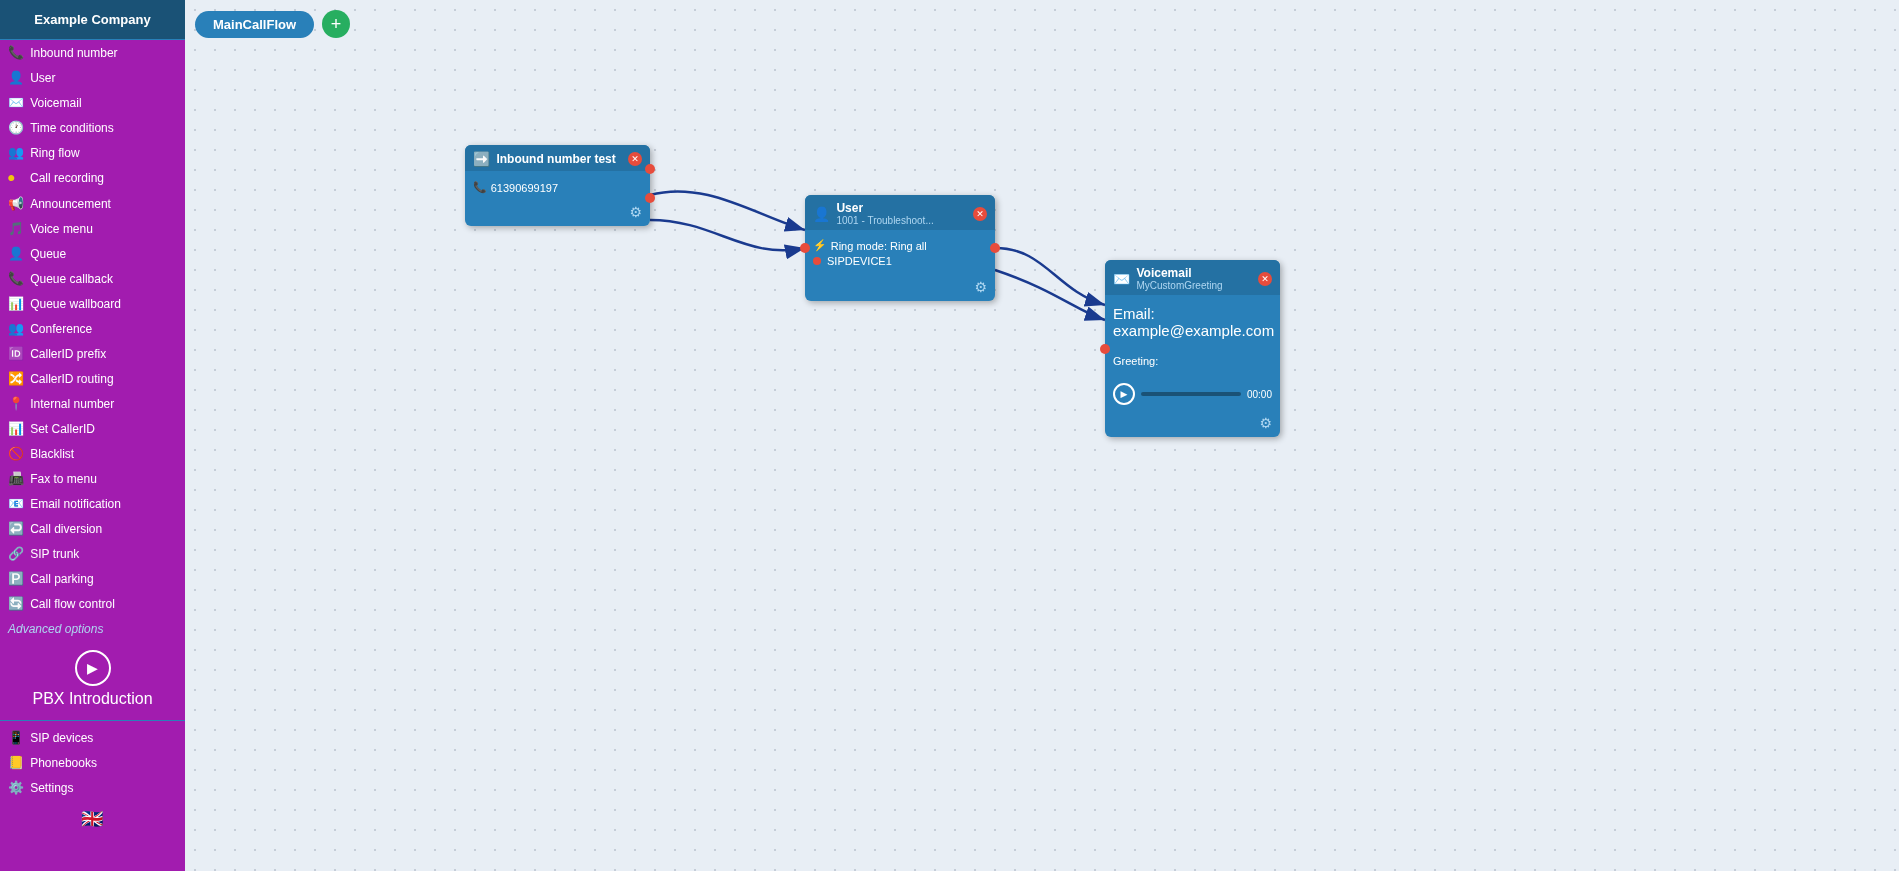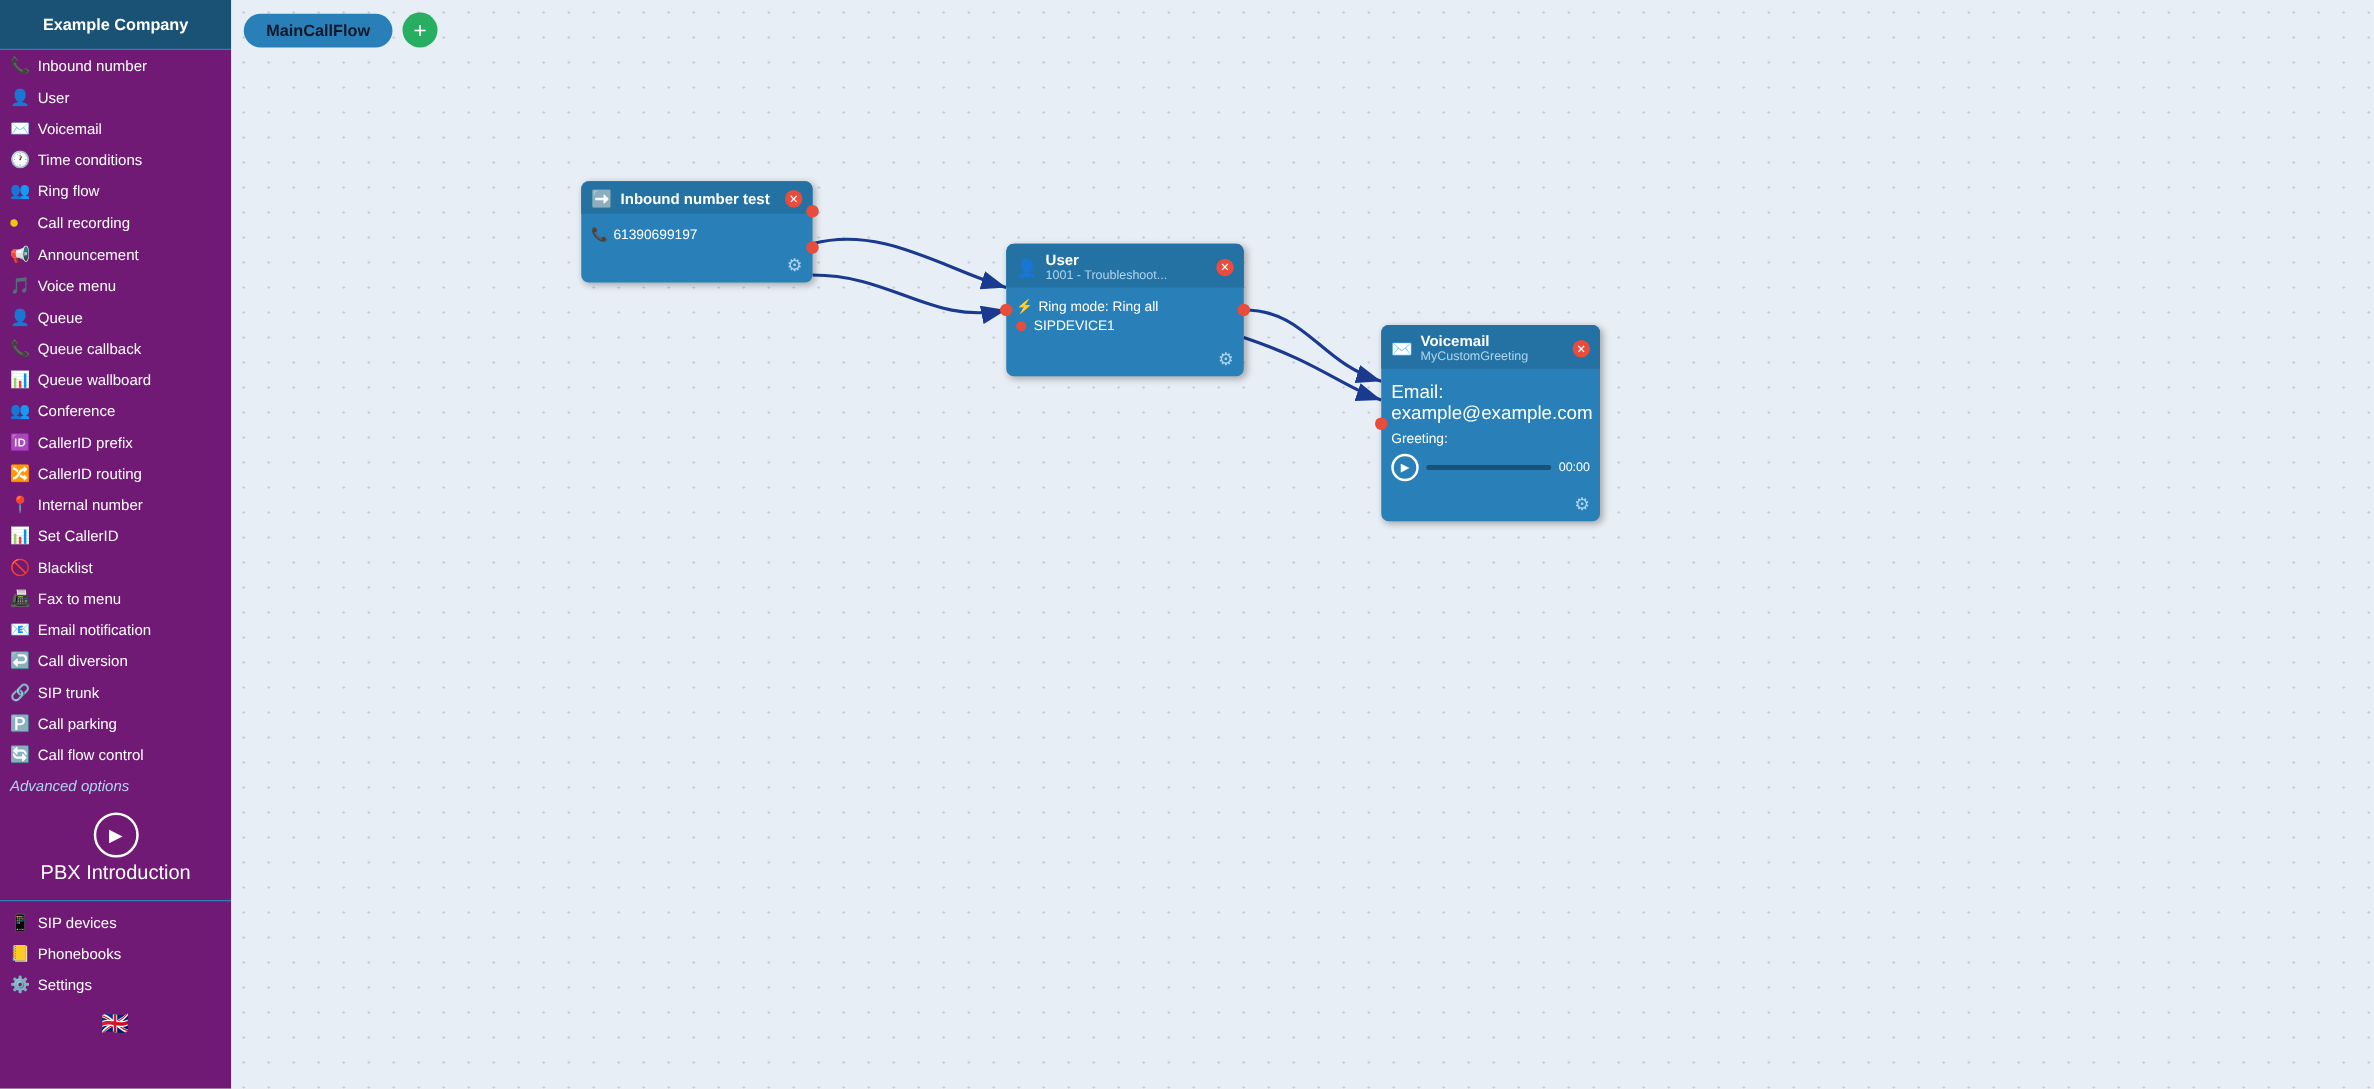--- a/index.html
+++ b/index.html
@@ -2,21 +2,21 @@
 <html><head>
   <meta charset="utf-8">
   <style>
     * { margin: 0; padding: 0; box-sizing: border-box; }
     body { font-family: Arial, sans-serif; font-size: 12px; background: #f0f0f0; display: flex; width: 1899px; height: 871px; overflow: hidden; }
 
     
     #sidebar {
       width: 185px;
       min-width: 185px;
-      background: #701a75;
+      background: #a21caf;
       color: #fff;
       display: flex;
       flex-direction: column;
       height: 100%;
       overflow-y: auto;
     }
     #sidebar-header {
       background: #1a5276;
       padding: 12px 8px;
       font-size: 13px;
@@ -86,21 +86,21 @@
       position: absolute;
       top: 10px;
       left: 10px;
       display: flex;
       align-items: center;
       gap: 8px;
       z-index: 10;
     }
     #main-callflow-btn {
       background: #2980b9;
-      color: #0f172a;
+      color: #ffffff;
       border: none;
       border-radius: 20px;
       padding: 6px 18px;
       font-size: 13px;
       cursor: pointer;
       font-weight: bold;
     }
     #add-flow-btn {
       background: #27ae60;
       color: #fff;
@@ -226,21 +226,21 @@
     }
     .sip-dot {
       width: 8px;
       height: 8px;
       background: #e74c3c;
       border-radius: 50%;
     }
 
     
     .vm-email-row { margin: 4px 0 2px 0; font-size: 15px; }
-    .vm-greeting-row { margin: 6px 0; font-size: 11px; }
+    .vm-greeting-row { margin: 16px 0; font-size: 11px; }
     .vm-player {
       display: flex;
       align-items: center;
       gap: 6px;
       margin-top: 4px;
     }
     .vm-play-btn {
       width: 22px;
       height: 22px;
       border: 2px solid #fff;

